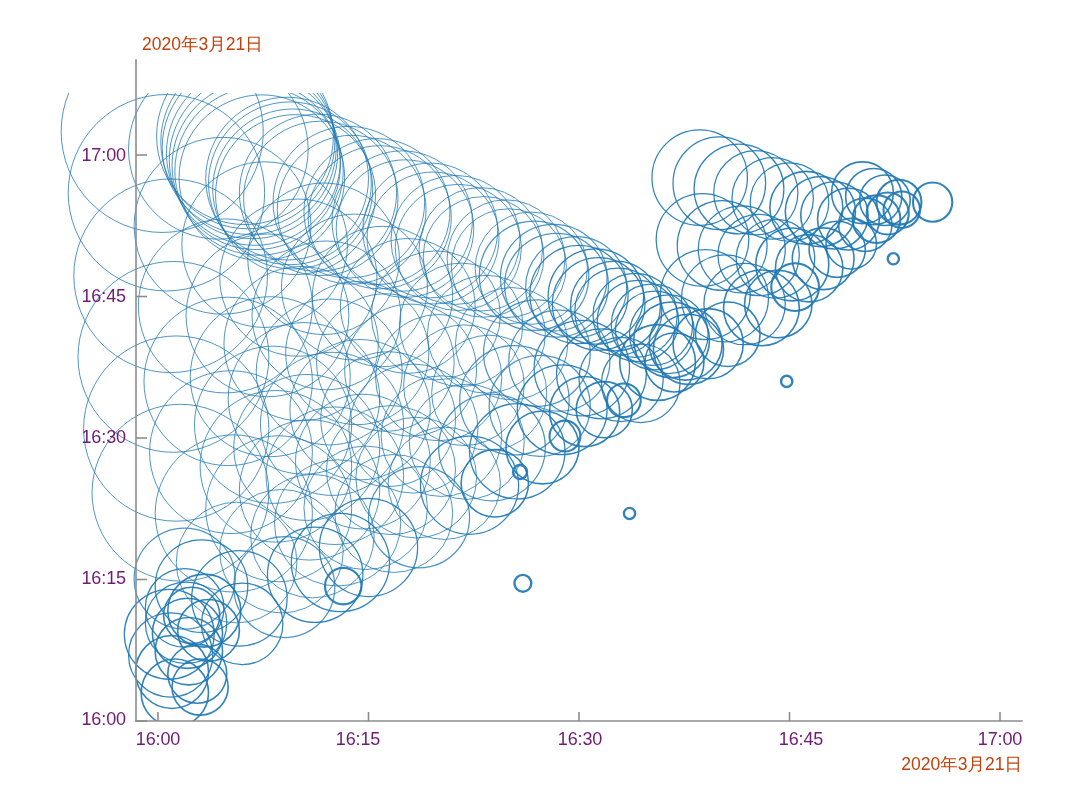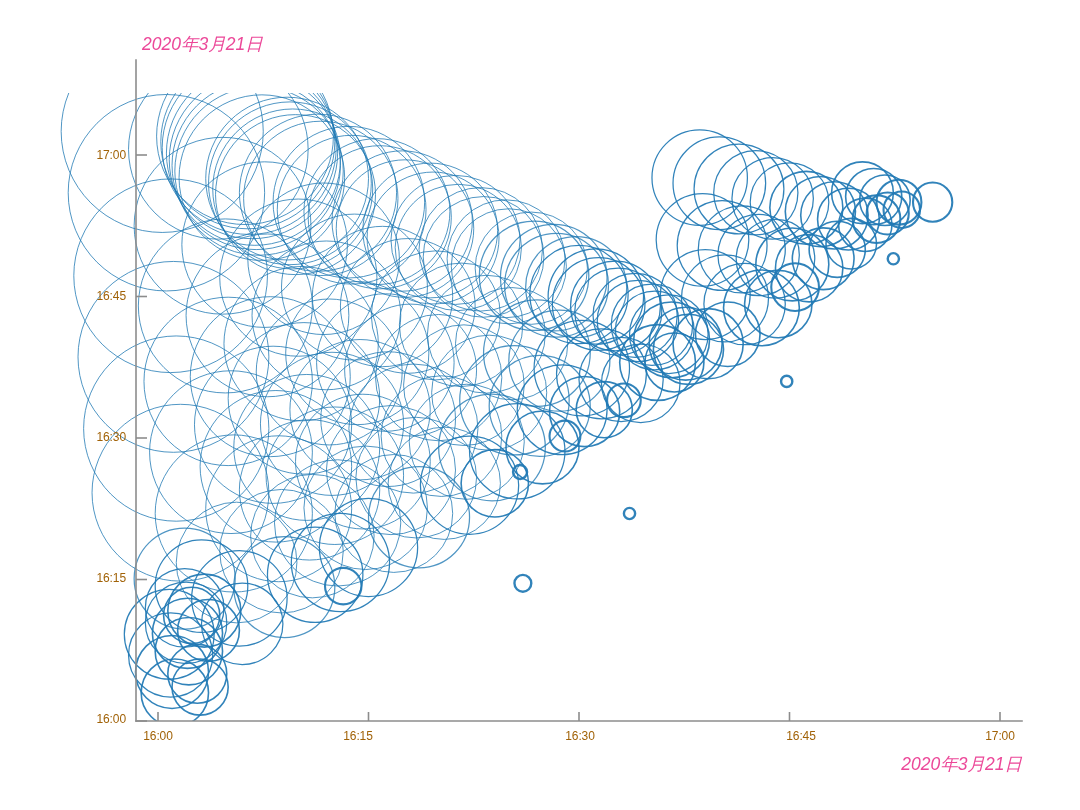--- a/index.html
+++ b/index.html
@@ -22,39 +22,38 @@
   #plot-svg {
     position: absolute;
     left: 0;
     top: 0;
     width: 1080px;
     height: 810px;
     display: block;
   }
   .tick-label {
     position: absolute;
-    font-size: 12px;
-    color: #a16207;
+    font-size: 18px;
+    color: #701a75;
     white-space: nowrap;
     letter-spacing: -0.1px;
   }
   .ytick-label {
     text-align: right;
     transform: translateY(-50%);
   }
   .xtick-label {
     text-align: center;
     transform: translateX(-50%);
   }
   .axis-title {
     position: absolute;
     font-size: 17.5px;
-    color: #ec4899;
+    color: #c2410c;
     white-space: nowrap;
-    font-style: italic;
   }
   #y-axis-title {
     left: 142px;
     top: 32px;
   }
   #x-axis-title {
     right: 58px;
     top: 752px;
   }
 </style>

